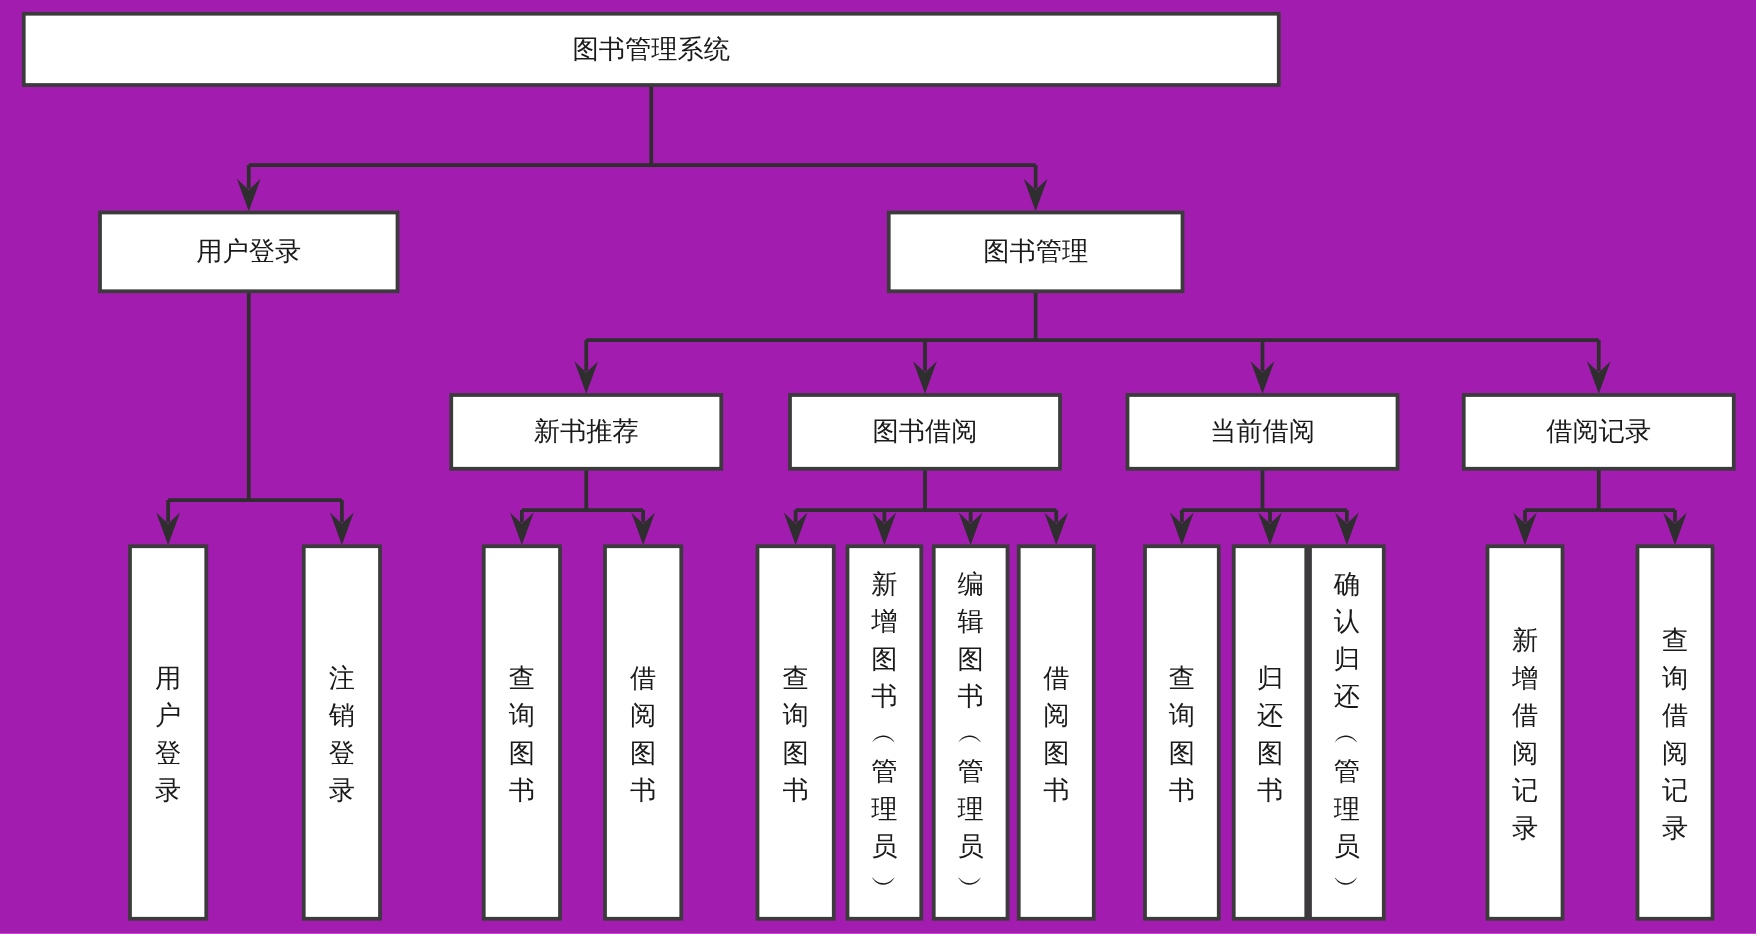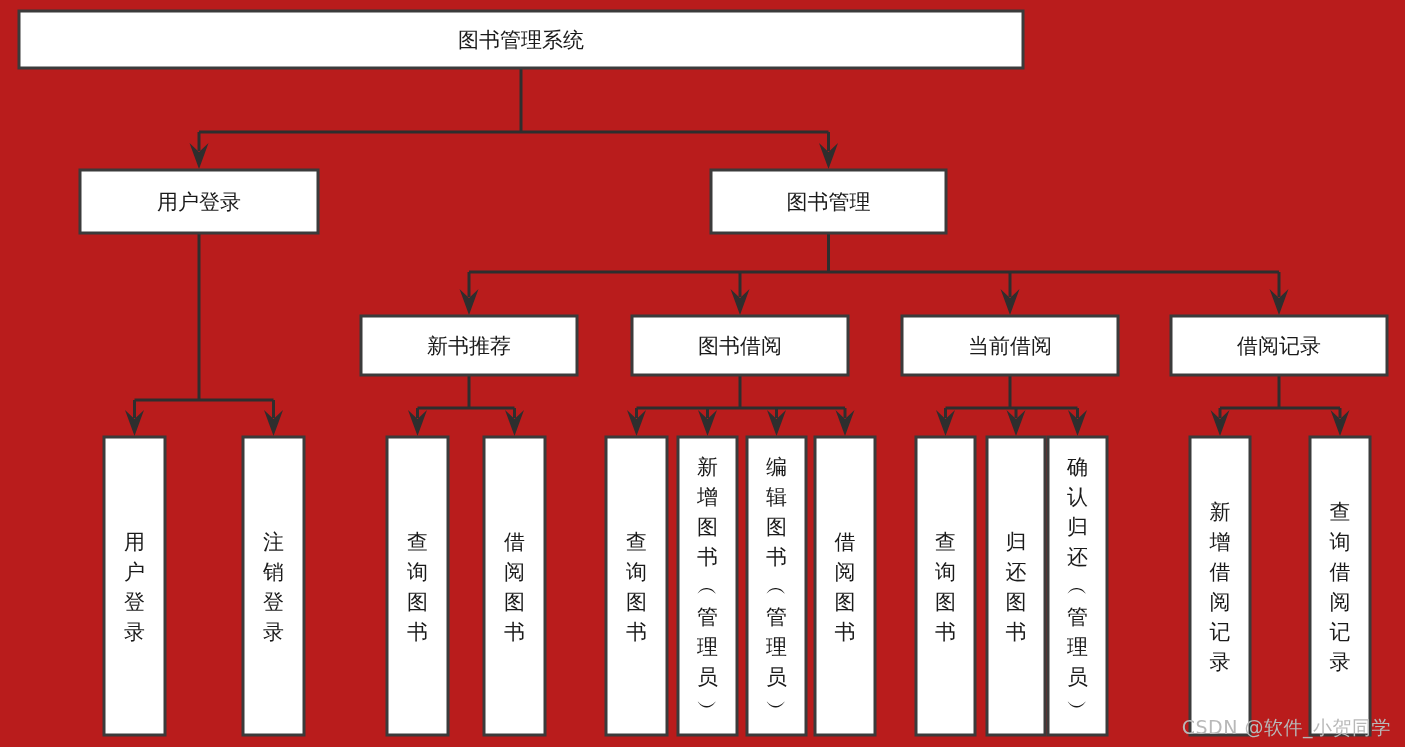--- a/index.html
+++ b/index.html
@@ -12,21 +12,21 @@
     width: 1405px;
     height: 747px;
     font-family: "DejaVu Sans", "Liberation Sans", sans-serif;
     overflow: hidden;
     position: relative;
   }
   #diagram-root {
     position: relative;
     width: 1405px;
     height: 747px;
-    background: #b91c1c;
+    background: #a21caf;
   }
   svg#flowchart {
     position: absolute;
     left: 0;
     top: 0;
     width: 1405px;
     height: 747px;
     display: block;
   }
   .node-box {
@@ -217,14 +217,13 @@
         <g>
           <rect class="node-box" x="1190" y="437" width="60" height="298"></rect>
           <text class="node-label-vertical" x="1220" y="519.4"><tspan x="1220" dy="0">新</tspan><tspan x="1220" dy="30">增</tspan><tspan x="1220" dy="30">借</tspan><tspan x="1220" dy="30">阅</tspan><tspan x="1220" dy="30">记</tspan><tspan x="1220" dy="30">录</tspan></text>
         </g>
         <g>
           <rect class="node-box" x="1310" y="437" width="60" height="298"></rect>
           <text class="node-label-vertical" x="1340" y="519.4"><tspan x="1340" dy="0">查</tspan><tspan x="1340" dy="30">询</tspan><tspan x="1340" dy="30">借</tspan><tspan x="1340" dy="30">阅</tspan><tspan x="1340" dy="30">记</tspan><tspan x="1340" dy="30">录</tspan></text>
         </g>
       </g>
   </svg>
-  <div class="watermark-text">CSDN @软件_小贺同学</div>
 </div>
 
 </body></html>

